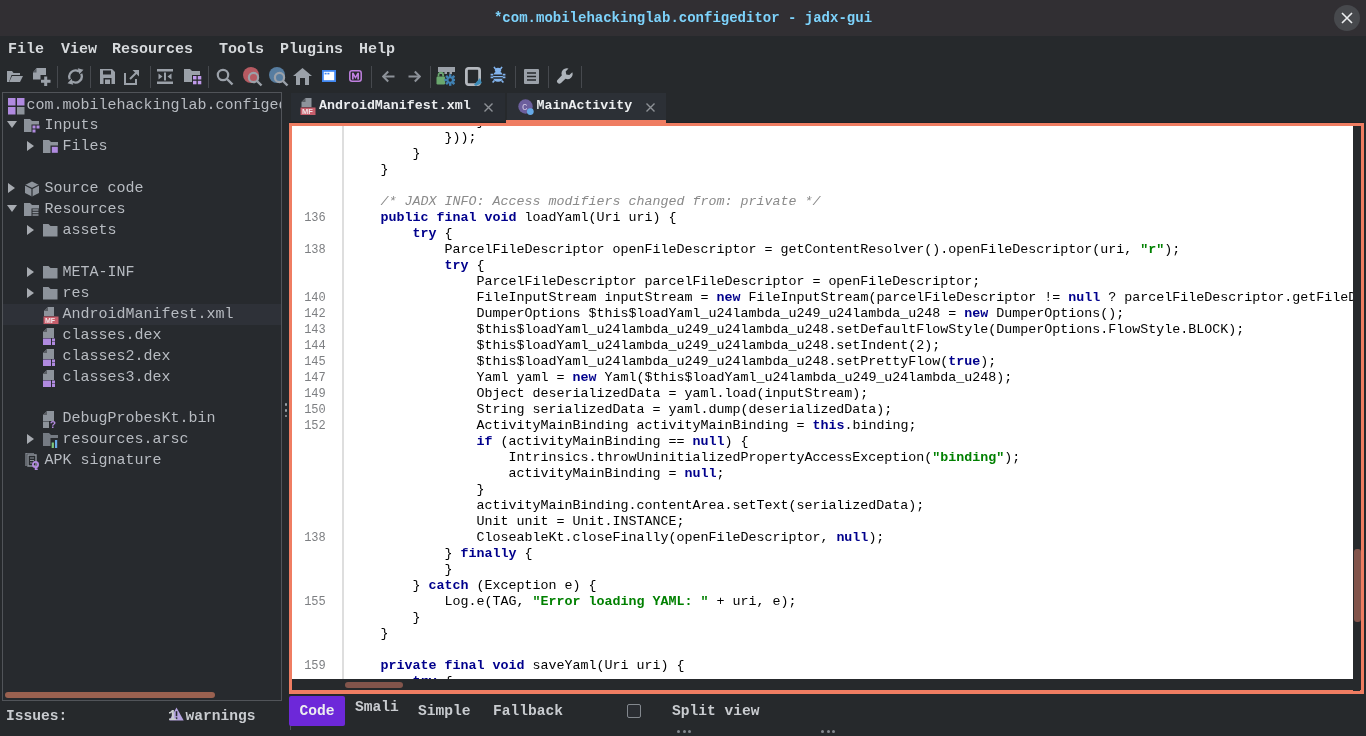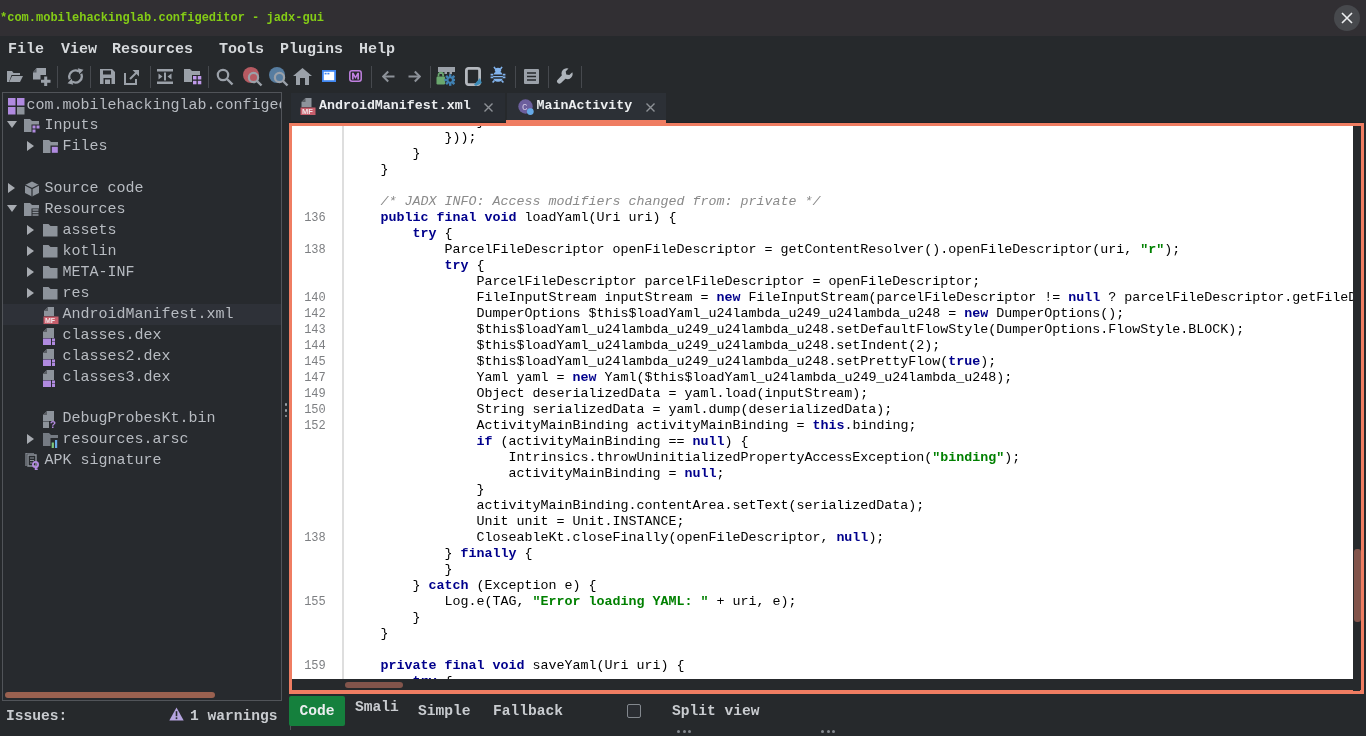--- a/index.html
+++ b/index.html
@@ -1,17 +1,17 @@
 <!DOCTYPE html>
 <html><head><meta charset="utf-8"><style>
 *{margin:0;padding:0;box-sizing:border-box}
 html,body{width:1366px;height:736px;overflow:hidden;background:#26292c;font-family:"Liberation Mono",monospace}
 .abs{position:absolute}
 #titlebar{left:0;top:0;width:1366px;height:36px;background:#312f33}
-#title{width:100%;text-align:left;line-height:36px;font-size:12px;font-weight:bold;color:#84cc16;letter-spacing:0}
+#title{width:100%;text-align:center;line-height:36px;font-size:14px;font-weight:bold;color:#7dd3fc;letter-spacing:0}
 #closebtn{left:1334px;top:5px;width:26px;height:26px;border-radius:13px;background:#47494d}
 #closebtn svg{position:absolute;left:6px;top:6px}
 #menubar{left:0;top:36px;width:1366px;height:26px;background:#26292c}
 .menu{position:absolute;top:0;height:26px;line-height:27px;font-size:15px;font-weight:bold;color:#d6d9dc}
 #toolbar{left:0;top:62px;width:1366px;height:30px;background:#26292c}
 .tsep{position:absolute;top:4px;width:1px;height:22px;background:#46494e}
 #treepanel{left:2px;top:92px;width:280px;height:608px;background:#272a2e;border:1px solid #515459}
 .trow{position:absolute;left:0;width:278px;height:21px}
 .trow.sel{background:#2e3138}
 .tarr{position:absolute;top:6px;width:0;height:0}
@@ -34,21 +34,21 @@
 .lnum{position:absolute;left:0;width:33.4px;text-align:right;font-size:12px;color:#7d7f82;line-height:16px;font-family:"Liberation Mono",monospace}
 #code{position:absolute;left:56.1px;top:-12px;font-size:13.33px;line-height:16px;color:#000;white-space:pre;font-family:"Liberation Mono",monospace}
 #code .k{color:#00008c}
 #code .s{color:#008000;font-weight:bold}
 #code .c{color:#8a8a8a;font-style:italic}
 #code b{font-weight:bold}
 #statusbar{left:0;top:694px;width:1366px;height:42px;background:#26292c}
 #treebotline{left:2px;top:699.5px;width:280px;height:1px;background:#515459}
 #sbvline{left:289.5px;top:700px;width:1px;height:30px;background:#515459}
 .sbtxt{position:absolute;font-size:14.6px;font-weight:bold;color:#c9ccd0;white-space:pre}
-#codebtn{left:289px;top:696px;width:56px;height:30px;background:#15803d;border-radius:2px}
+#codebtn{left:289px;top:696px;width:56px;height:30px;background:#6d28d9;border-radius:2px}
 #codebtn div{width:100%;text-align:center;line-height:30px;font-size:14.6px;font-weight:bold;color:#eceef0}
 .dot{position:absolute;width:3.4px;height:3.4px;border-radius:1.7px;background:#84898f}
 #splitbox{left:627px;top:704px;width:14px;height:14px;border:1.4px solid #83888e;border-radius:2px;background:#2a2d32}
 .thumbtree{left:5px;top:692px;width:210px;height:6.3px;background:#9a6150;border-radius:3px;position:absolute}
 </style></head>
 <body>
 <div class="abs" id="titlebar">
     <div id="title">*com.mobilehackinglab.configeditor - jadx-gui</div>
   </div>
 <div class="abs" id="closebtn">
@@ -244,27 +244,20 @@
           <path d="M8.5,8 h6 M8.5,10.5 h6 M8.5,13 h6" stroke="#8d939b" stroke-width="1.4"></path>
         </svg></div>
 <div class="ttxt" style="left:41.5px">Resources</div>
 </div>
 <div class="trow" style="top:126.1px">
 <div class="tarr arr-r" style="left:23.5px"></div>
 <div class="ticon" style="left:40px"><svg width="15" height="14" viewBox="0 0 15 14">
           <path d="M0,1 h5.5 l2,2 h7 v10.5 H0 z" fill="#8d939b"></path>
         </svg></div>
 <div class="ttxt" style="left:59.5px">assets</div>
-</div>
-<div class="trow" style="top:147.0px">
-<div class="tarr arr-r" style="left:23.5px"></div>
-<div class="ticon" style="left:40px"><svg width="15" height="14" viewBox="0 0 15 14">
-          <path d="M0,1 h5.5 l2,2 h7 v10.5 H0 z" fill="#8d939b"></path>
-        </svg></div>
-<div class="ttxt" style="left:59.5px">kotlin</div>
 </div>
 <div class="trow" style="top:167.9px">
 <div class="tarr arr-r" style="left:23.5px"></div>
 <div class="ticon" style="left:40px"><svg width="15" height="14" viewBox="0 0 15 14">
           <path d="M0,1 h5.5 l2,2 h7 v10.5 H0 z" fill="#8d939b"></path>
         </svg></div>
 <div class="ttxt" style="left:59.5px">META-INF</div>
 </div>
 <div class="trow" style="top:188.9px">
 <div class="tarr arr-r" style="left:23.5px"></div>
@@ -399,21 +392,21 @@
 <div class="abs" style="left:2px;top:694px;width:280px;height:5.5px;background:#272a2e;border-left:1px solid #515459;border-right:1px solid #515459"></div>
 <div class="thumbtree"></div>
 <div class="abs" id="treebotline"></div>
 <div class="abs" id="sbvline"></div>
 <div class="sbtxt" style="left:6px;top:706px;line-height:21px">Issues:</div>
 <svg class="abs" style="left:169px;top:707px" width="15" height="14" viewBox="0 0 15 14">
     <path d="M7.5,0.5 L14.7,13.5 H0.3 z" fill="#b5a4e0"></path>
     <rect x="6.7" y="4.2" width="1.6" height="5" fill="#272a2e"></rect>
     <rect x="6.7" y="10.3" width="1.6" height="1.8" fill="#272a2e"></rect>
   </svg>
-<div class="sbtxt" style="left:190px;top:706px;line-height:21px">1 warnings</div>
+<div class="sbtxt" style="left:168px;top:706px;line-height:21px">1 warnings</div>
 <div class="abs" id="codebtn">
     <div>Code</div>
   </div>
 <div class="sbtxt" style="left:355px;top:696px;line-height:22px">Smali</div>
 <div class="sbtxt" style="left:418px;top:700px;line-height:22px">Simple</div>
 <div class="sbtxt" style="left:493px;top:700px;line-height:22px">Fallback</div>
 <div class="abs" id="splitbox"></div>
 <div class="sbtxt" style="left:672px;top:700px;line-height:22px">Split view</div>
 <div class="dot" style="left:677px;top:730px"></div>
 <div class="dot" style="left:682.5px;top:730px"></div>

